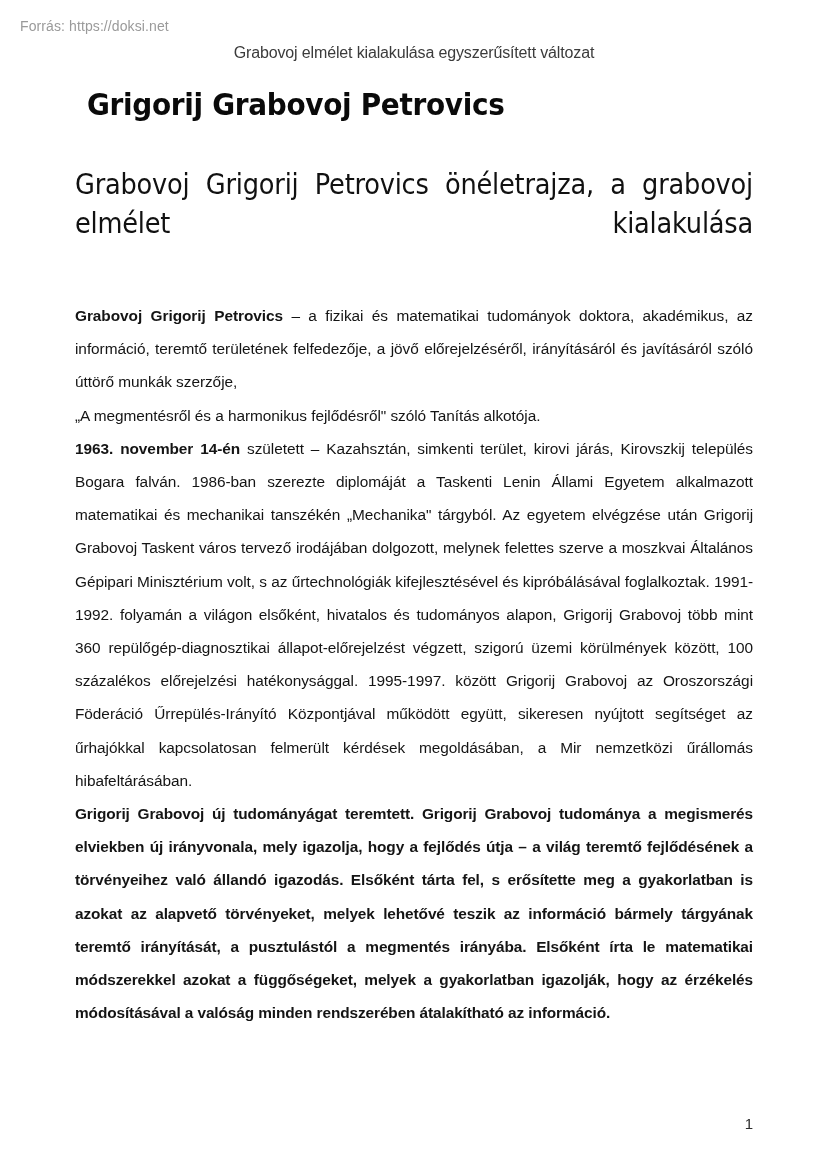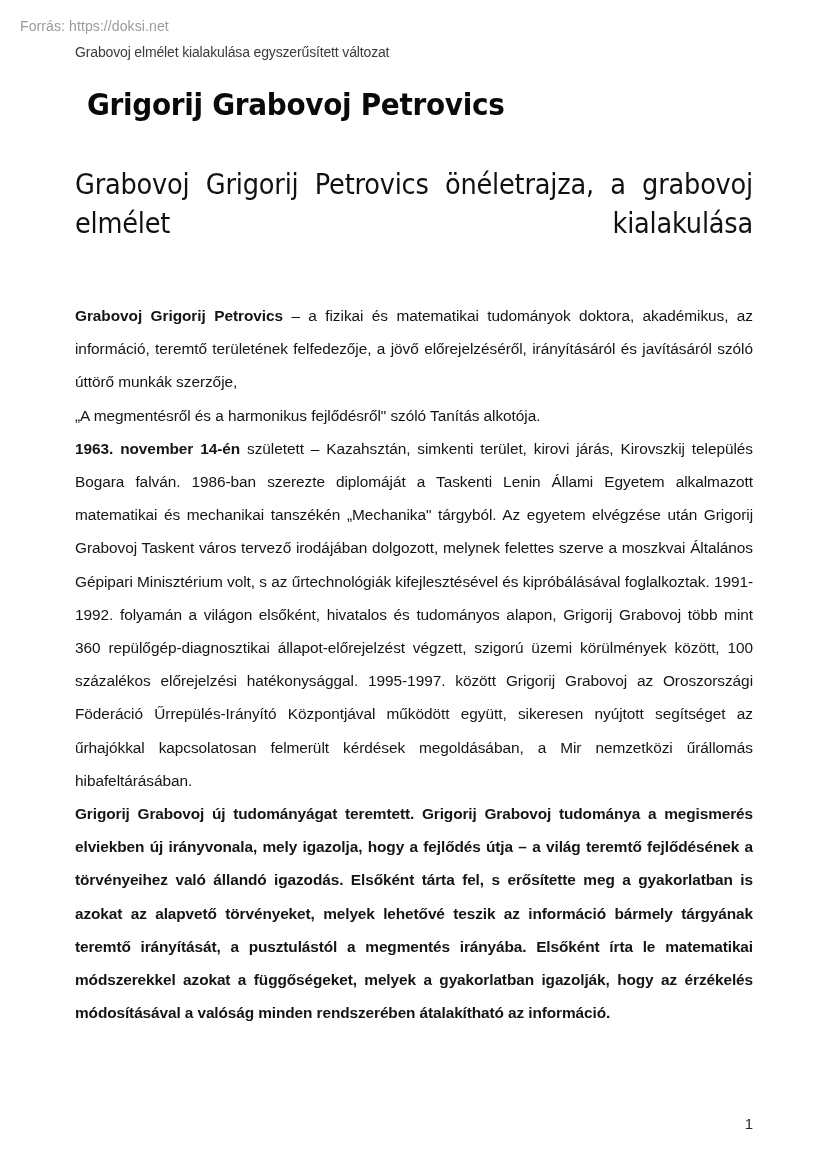--- a/index.html
+++ b/index.html
@@ -35,23 +35,23 @@
     letter-spacing: 0.1px;
     white-space: nowrap;
   }
 
   
   .running-header {
     position: absolute;
     left: 75px;
     right: 74px;
     top: 44px;
-    text-align: left;
+    text-align: center;
     font-family: "Liberation Sans", sans-serif;
-    font-size: 14px;
+    font-size: 16px;
     color: #3b3b3b;
     letter-spacing: -0.15px;
     white-space: nowrap;
   }
 
   
   .content {
     position: absolute;
     left: 75px;
     top: 75px;

